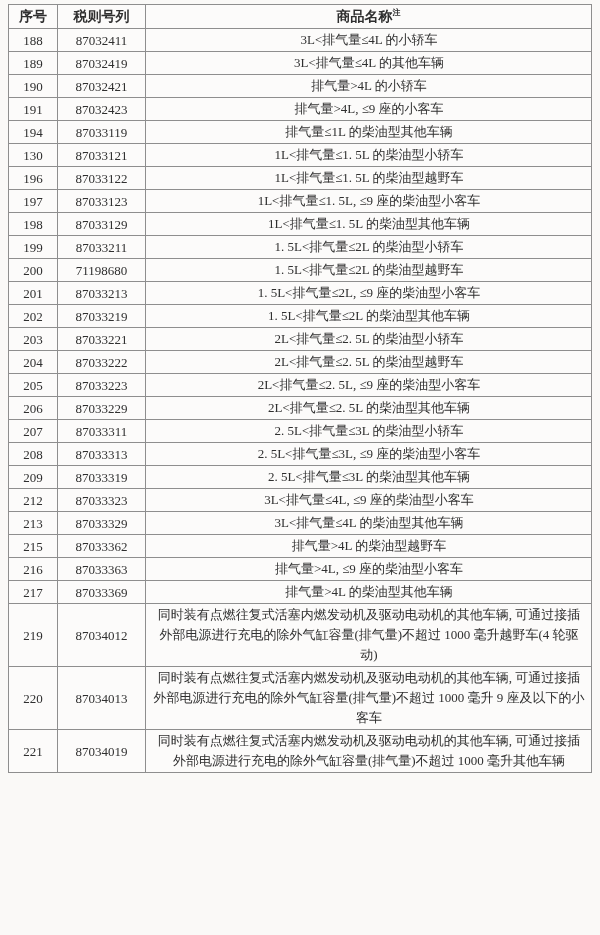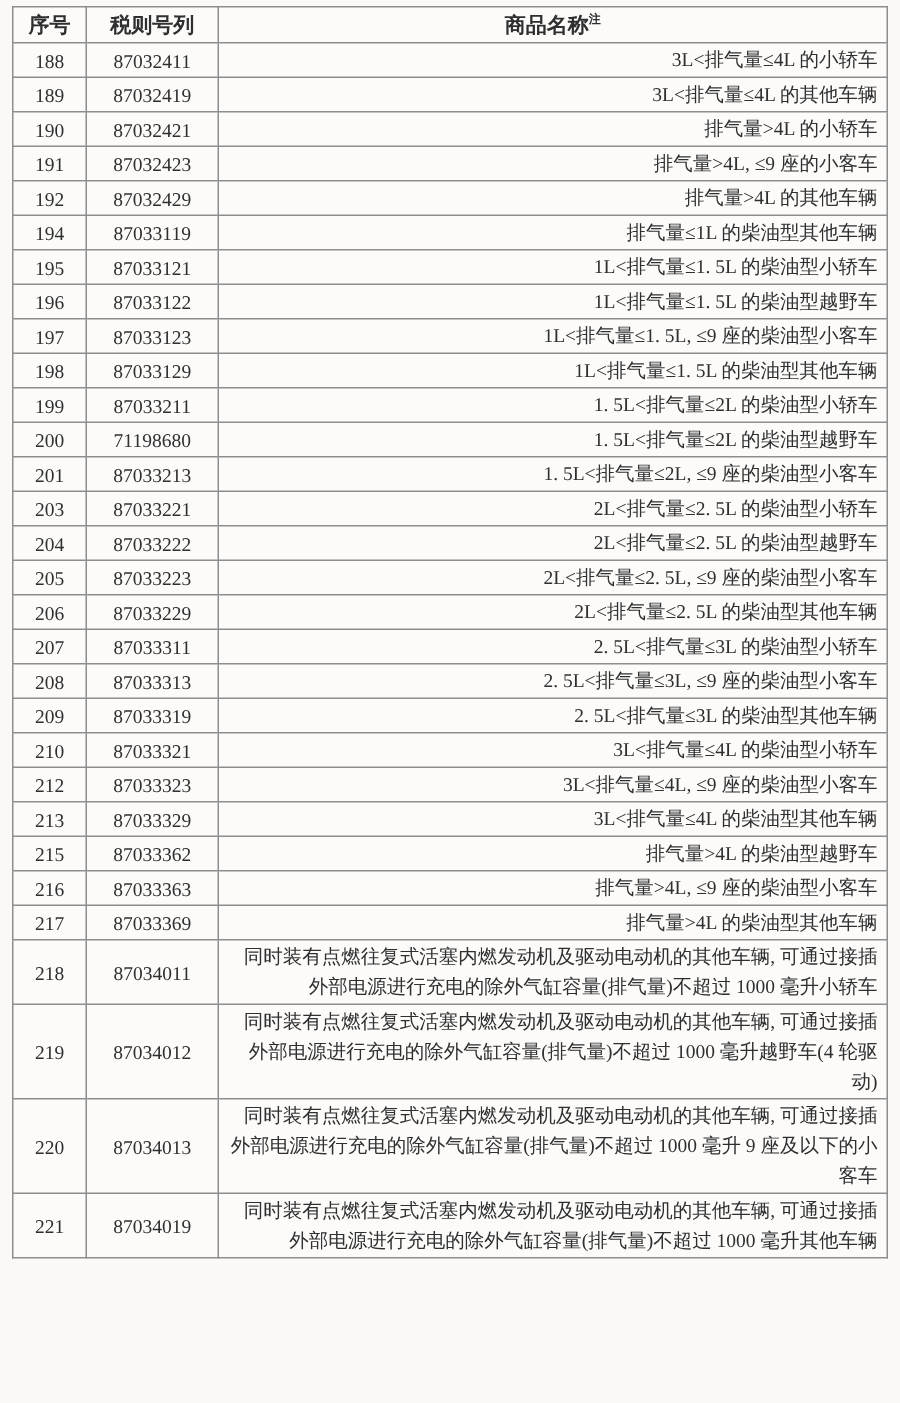--- a/index.html
+++ b/index.html
@@ -44,21 +44,21 @@
   .col-code { width: 88px; }
   .col-name { width: auto; margin-left: 16px; }
   td.col-no, td.col-code {
     text-align: center;
     height: 20px;
     padding: 0;
     vertical-align: top;
     padding-top: 1px;
   }
   td.col-name {
-    text-align: right;
+    text-align: center;
     padding: 1px 6px 1px 7px;
   }
   th.col-name sup {
     font-size: 8px;
     vertical-align: super;
     line-height: 0;
   }
 </style>
 </head>
 <body>
@@ -90,35 +90,30 @@
     <td class="col-code">87032421</td>
     <td class="col-name">排气量&gt;4L 的小轿车</td>
   </tr>
 
   <tr>
     <td class="col-no">191</td>
     <td class="col-code">87032423</td>
     <td class="col-name">排气量&gt;4L, ≤9 座的小客车</td>
   </tr>
 
-  <tr>
-    <td class="col-no">192</td>
-    <td class="col-code">87032429</td>
-    <td class="col-name">排气量&gt;4L 的其他车辆</td>
-  </tr>
 
 
   <tr>
     <td class="col-no">194</td>
     <td class="col-code">87033119</td>
     <td class="col-name">排气量≤1L 的柴油型其他车辆</td>
   </tr>
 
   <tr>
-    <td class="col-no">195</td>
+    <td class="col-no">130</td>
     <td class="col-code">87033121</td>
     <td class="col-name">1L&lt;排气量≤1. 5L 的柴油型小轿车</td>
   </tr>
 
   <tr>
     <td class="col-no">196</td>
     <td class="col-code">87033122</td>
     <td class="col-name">1L&lt;排气量≤1. 5L 的柴油型越野车</td>
   </tr>
 
@@ -145,20 +140,25 @@
     <td class="col-code">71198680</td>
     <td class="col-name">1. 5L&lt;排气量≤2L 的柴油型越野车</td>
   </tr>
 
   <tr>
     <td class="col-no">201</td>
     <td class="col-code">87033213</td>
     <td class="col-name">1. 5L&lt;排气量≤2L, ≤9 座的柴油型小客车</td>
   </tr>
 
+  <tr>
+    <td class="col-no">202</td>
+    <td class="col-code">87033219</td>
+    <td class="col-name">1. 5L&lt;排气量≤2L 的柴油型其他车辆</td>
+  </tr>
 
   <tr>
     <td class="col-no">203</td>
     <td class="col-code">87033221</td>
     <td class="col-name">2L&lt;排气量≤2. 5L 的柴油型小轿车</td>
   </tr>
 
   <tr>
     <td class="col-no">204</td>
     <td class="col-code">87033222</td>
@@ -188,25 +188,20 @@
     <td class="col-code">87033313</td>
     <td class="col-name">2. 5L&lt;排气量≤3L, ≤9 座的柴油型小客车</td>
   </tr>
 
   <tr>
     <td class="col-no">209</td>
     <td class="col-code">87033319</td>
     <td class="col-name">2. 5L&lt;排气量≤3L 的柴油型其他车辆</td>
   </tr>
 
-  <tr>
-    <td class="col-no">210</td>
-    <td class="col-code">87033321</td>
-    <td class="col-name">3L&lt;排气量≤4L 的柴油型小轿车</td>
-  </tr>
 
 
   <tr>
     <td class="col-no">212</td>
     <td class="col-code">87033323</td>
     <td class="col-name">3L&lt;排气量≤4L, ≤9 座的柴油型小客车</td>
   </tr>
 
   <tr>
     <td class="col-no">213</td>
@@ -226,25 +221,20 @@
     <td class="col-code">87033363</td>
     <td class="col-name">排气量&gt;4L, ≤9 座的柴油型小客车</td>
   </tr>
 
   <tr>
     <td class="col-no">217</td>
     <td class="col-code">87033369</td>
     <td class="col-name">排气量&gt;4L 的柴油型其他车辆</td>
   </tr>
 
-  <tr>
-    <td class="col-no">218</td>
-    <td class="col-code">87034011</td>
-    <td class="col-name">同时装有点燃往复式活塞内燃发动机及驱动电动机的其他车辆, 可通过接插外部电源进行充电的除外气缸容量(排气量)不超过 1000 毫升小轿车</td>
-  </tr>
 
   <tr>
     <td class="col-no">219</td>
     <td class="col-code">87034012</td>
     <td class="col-name">同时装有点燃往复式活塞内燃发动机及驱动电动机的其他车辆, 可通过接插外部电源进行充电的除外气缸容量(排气量)不超过 1000 毫升越野车(4 轮驱动)</td>
   </tr>
 
   <tr>
     <td class="col-no">220</td>
     <td class="col-code">87034013</td>

